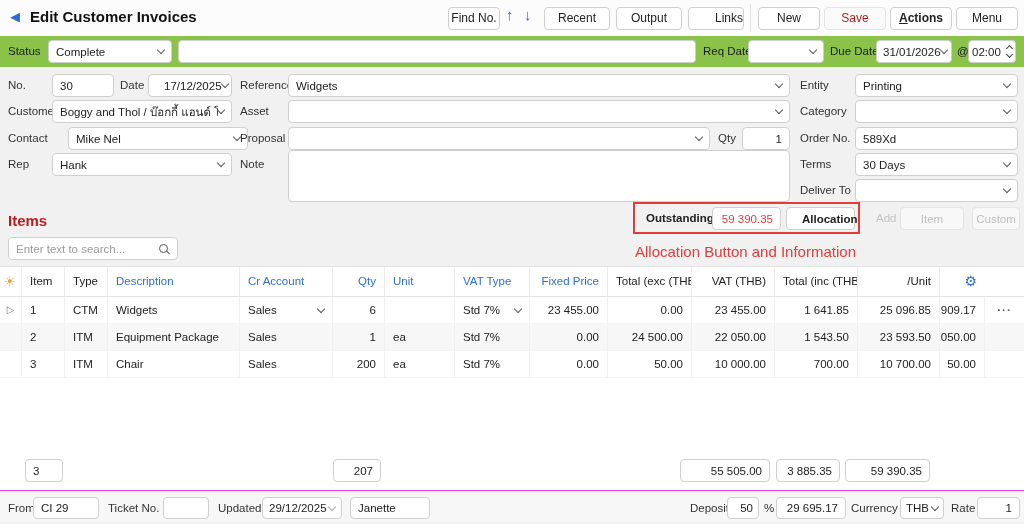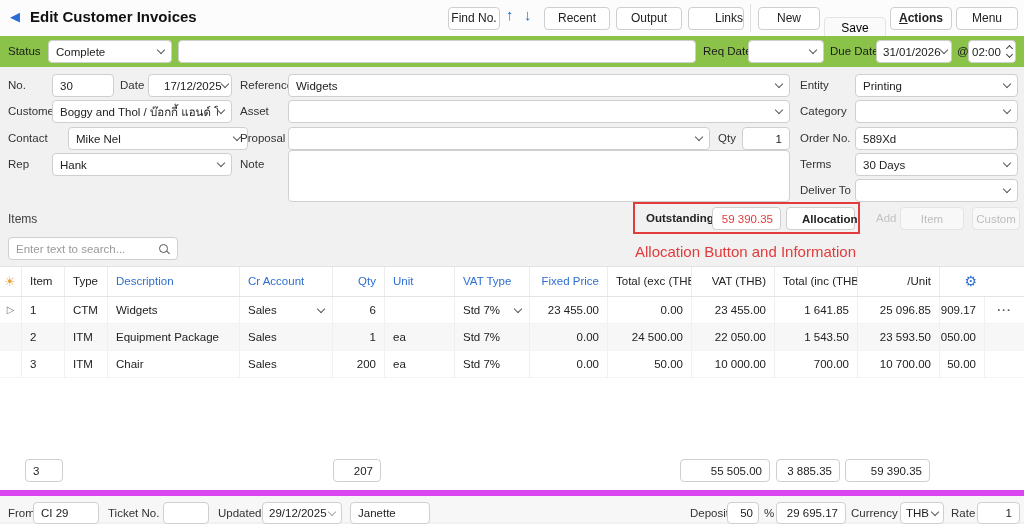--- a/index.html
+++ b/index.html
@@ -8,21 +8,21 @@
     position: relative; width: 1024px; height: 524px;
     font-family: "Liberation Sans", "DejaVu Sans", sans-serif;
     background: #f1f1f1; overflow: hidden; font-size: 12px; color:#222;
   }
   
   .titlebar { position:absolute; top:0; left:0; width:1024px; height:36px; background:#fcfcfc; }
   .back { position:absolute; left:10px; top:9px; color:#2b6bd6; font-size:13px; cursor:pointer; }
   .page-title { position:absolute; left:30px; top:8px; font-size:15px; font-weight:bold; color:#111; }
   .btn { position:absolute; top:7px; height:23px; background:#fff; border:1px solid #cfcfcf; border-radius:4px;
          font-family:inherit; font-size:12px; color:#222; text-align:center; line-height:21px; cursor:pointer; }
-  .btn.disabled { color:#000000; border-color:#e4e4e4; background:#fafafa;margin-top:10px; }
+  .btn.disabled { color:#b91c1c; border-color:#e4e4e4; background:#fafafa; }
   .btn.bold { font-weight:bold; }
   .btn.bold::first-letter { text-decoration: underline; }
   .navarrow { position:absolute; top:6px; font-size:15px; font-weight:bold; color:#2b6bd6; cursor:pointer; }
   .tb-sep { position:absolute; left:750px; top:4px; width:1px; height:28px; background:#e0e0e0; }
   
   .statusrow { position:absolute; top:36px; left:0; width:1024px; height:31px; background:#8bc34a; }
   .statusrow .lbl { position:absolute; top:0; line-height:31px; color:#1b1b1b; font-size:11.5px; }
   .field { position:absolute; top:4px; height:23px; background:#fff; border:1px solid #cfcfcf; border-radius:4px;
            display:flex; align-items:center; padding:0 7px; font-size:11.5px; color:#222; }
   .field.sel { justify-content:space-between; cursor:pointer; }
@@ -35,21 +35,21 @@
   .spin .up { transform:rotate(-135deg); }
   .spin .dn { transform:rotate(45deg); margin-top:-2px; }
   
   .formarea { position:absolute; top:67px; left:0; width:1024px; height:138px; background:#f1f1f1; }
   .formarea .lbl { position:absolute; font-size:11.5px; color:#333; line-height:23px; }
   .ar { text-align:right; }
   .field textarea { border:0; outline:0; width:100%; height:100%; resize:none; font-family:inherit; font-size:11.5px; background:transparent; }
   .notebox { align-items:flex-start !important; padding-top:4px !important; }
   
   .itemsbar { position:absolute; top:205px; left:0; width:1024px; height:61px; background:#f1f1f1; }
-  .items-title { position:absolute; left:8px; top:7px; font-weight:400; color:#404040; font-size:12px; }
+  .items-title { position:absolute; left:8px; top:7px; font-weight:700; color:#b91c1c; font-size:15px; }
   .red-rect { position:absolute; left:633px; top:-3px; width:227px; height:32px; border:2px solid #e23b3b; }
   .outs-lbl { position:absolute; left:646px; top:0; line-height:27px; font-size:11.5px; font-weight:600; color:#222; }
   .outs-val { left:712px; top:2px; width:69px; justify-content:flex-end; color:#e23b3b; }
   .alloc-btn { left:786px; top:2px; width:69px; justify-content:center; font-weight:600; cursor:pointer;padding-left:15px; }
   .add-lbl { position:absolute; left:876px; top:0; line-height:27px; font-size:11.5px; color:#c3c3c3; }
   .dis-btn { justify-content:center; color:#bdbdbd; border-color:#e4e4e4; background:#f8f8f8; }
   .annotation { position:absolute; left:635px; top:38px; color:#e23b3b; font-size:15px; }
   .searchbox { left:8px; top:32px; width:170px; justify-content:space-between; }
   .searchbox input::placeholder { color:#9a9a9a; }
   .mag { position:relative; width:12px; height:12px; flex:none; }
@@ -67,21 +67,21 @@
   .trow .c.ar { justify-content:flex-end; }
   .trow .c.between { justify-content:space-between; }
   .tbody > .trow:nth-child(even) { background:#f7f7f7; }
   .sun { color:#e8a33d; font-size:13px; }
   .gear { color:#2e6fd2; font-size:14px; cursor:pointer; }
   .expmark { color:#777; font-size:10px; }
   .moredots { color:#555; letter-spacing:1px; font-weight:bold; }
   
   .totbox { position:absolute; top:193px; }
   
-  .footer { position:absolute; top:490px; left:0; width:1024px; height:32px; background:#f7f7f7; border-top:6px solid #d946ef; }
+  .footer { position:absolute; top:490px; left:0; width:1024px; height:32px; background:#f7f7f7; border-top:1px solid #d946ef; }
   .footer .lbl { position:absolute; top:0; line-height:34px; font-size:11.5px; color:#333; }
   .footer .field { top:6px; height:22px; }
 </style>
 </head>
 <body>
 
 <div class="app">
 
   <div class="titlebar">
     <span class="back">◀</span>

